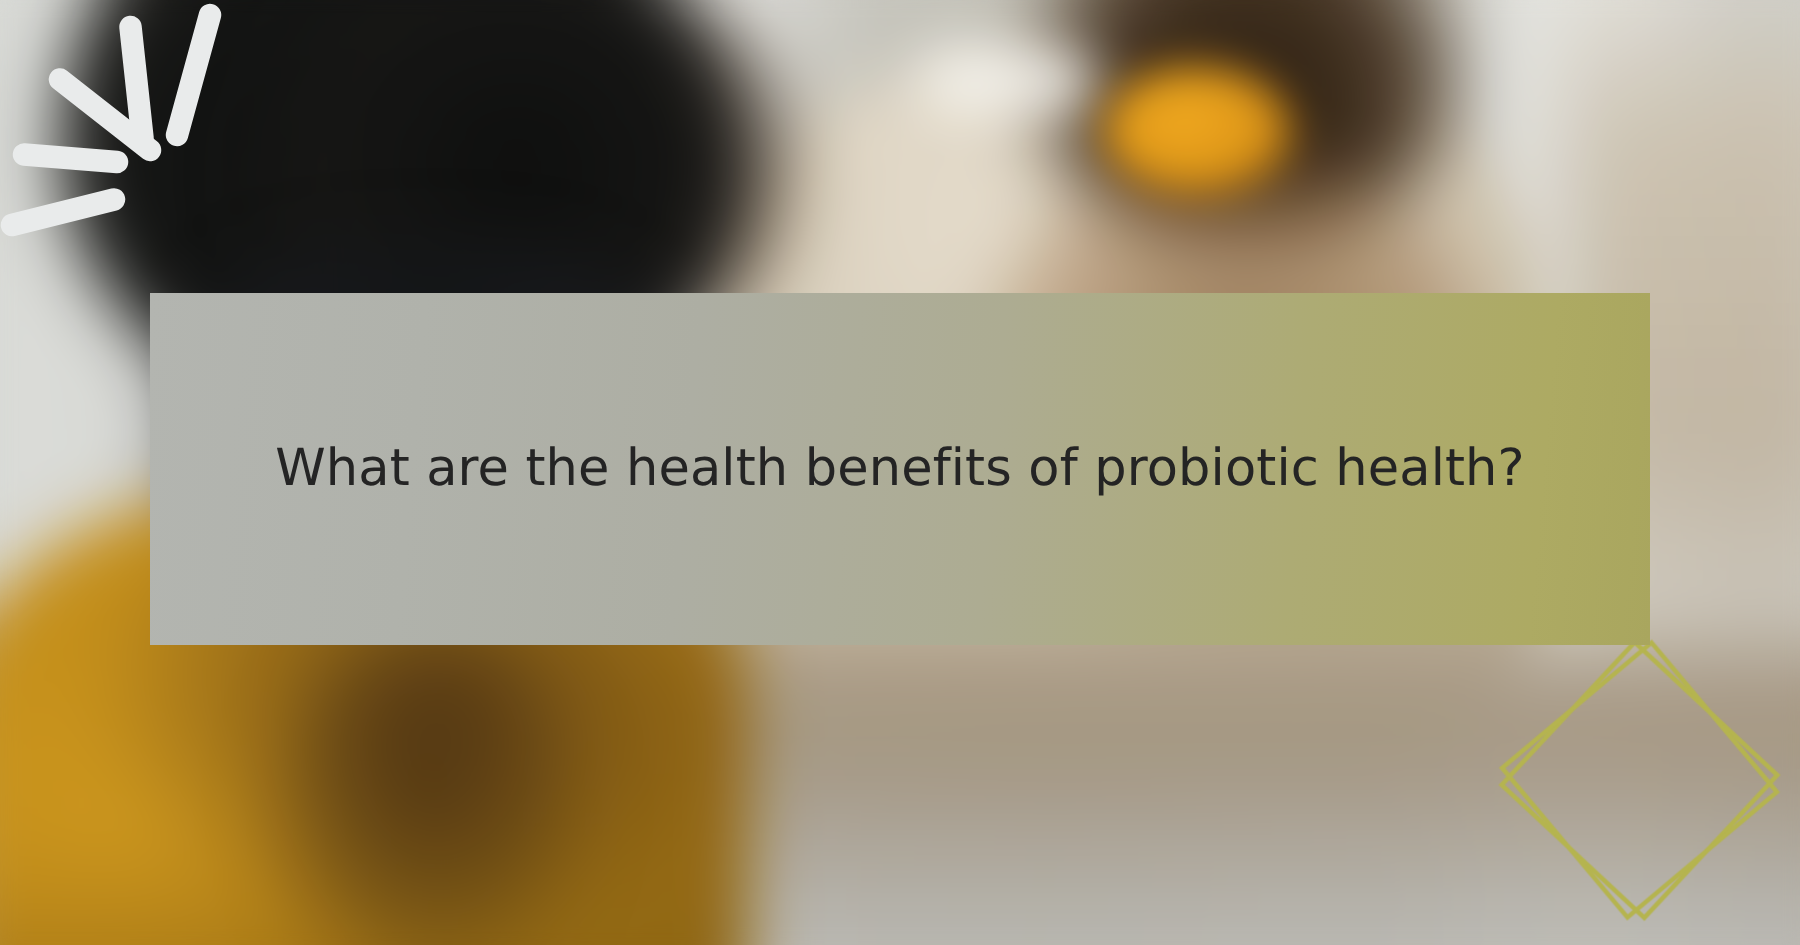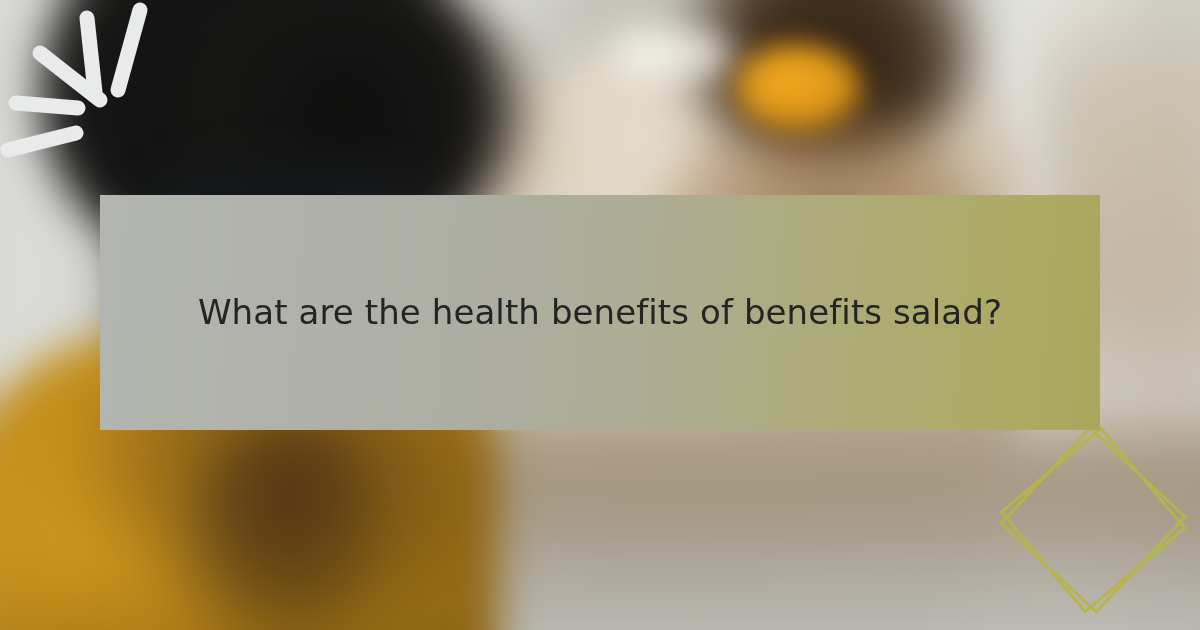--- a/index.html
+++ b/index.html
@@ -313,16 +313,16 @@
   </svg>
 
   <svg class="squares" viewBox="0 0 215 215">
     <g fill="none" stroke="#b5b44f" stroke-width="3">
       <rect x="43" y="40" width="130" height="130" transform="rotate(43 108 105)"></rect>
       <rect x="43" y="40" width="130" height="130" transform="rotate(50 108 105)"></rect>
     </g>
   </svg>
 
   <div class="band">
-    <h1 class="headline">What are the health benefits of benefits salad?</h1>
+    <h1 class="headline">What are the health benefits of probiotic health?</h1>
   </div>
 
 </div>
 
 </body></html>

